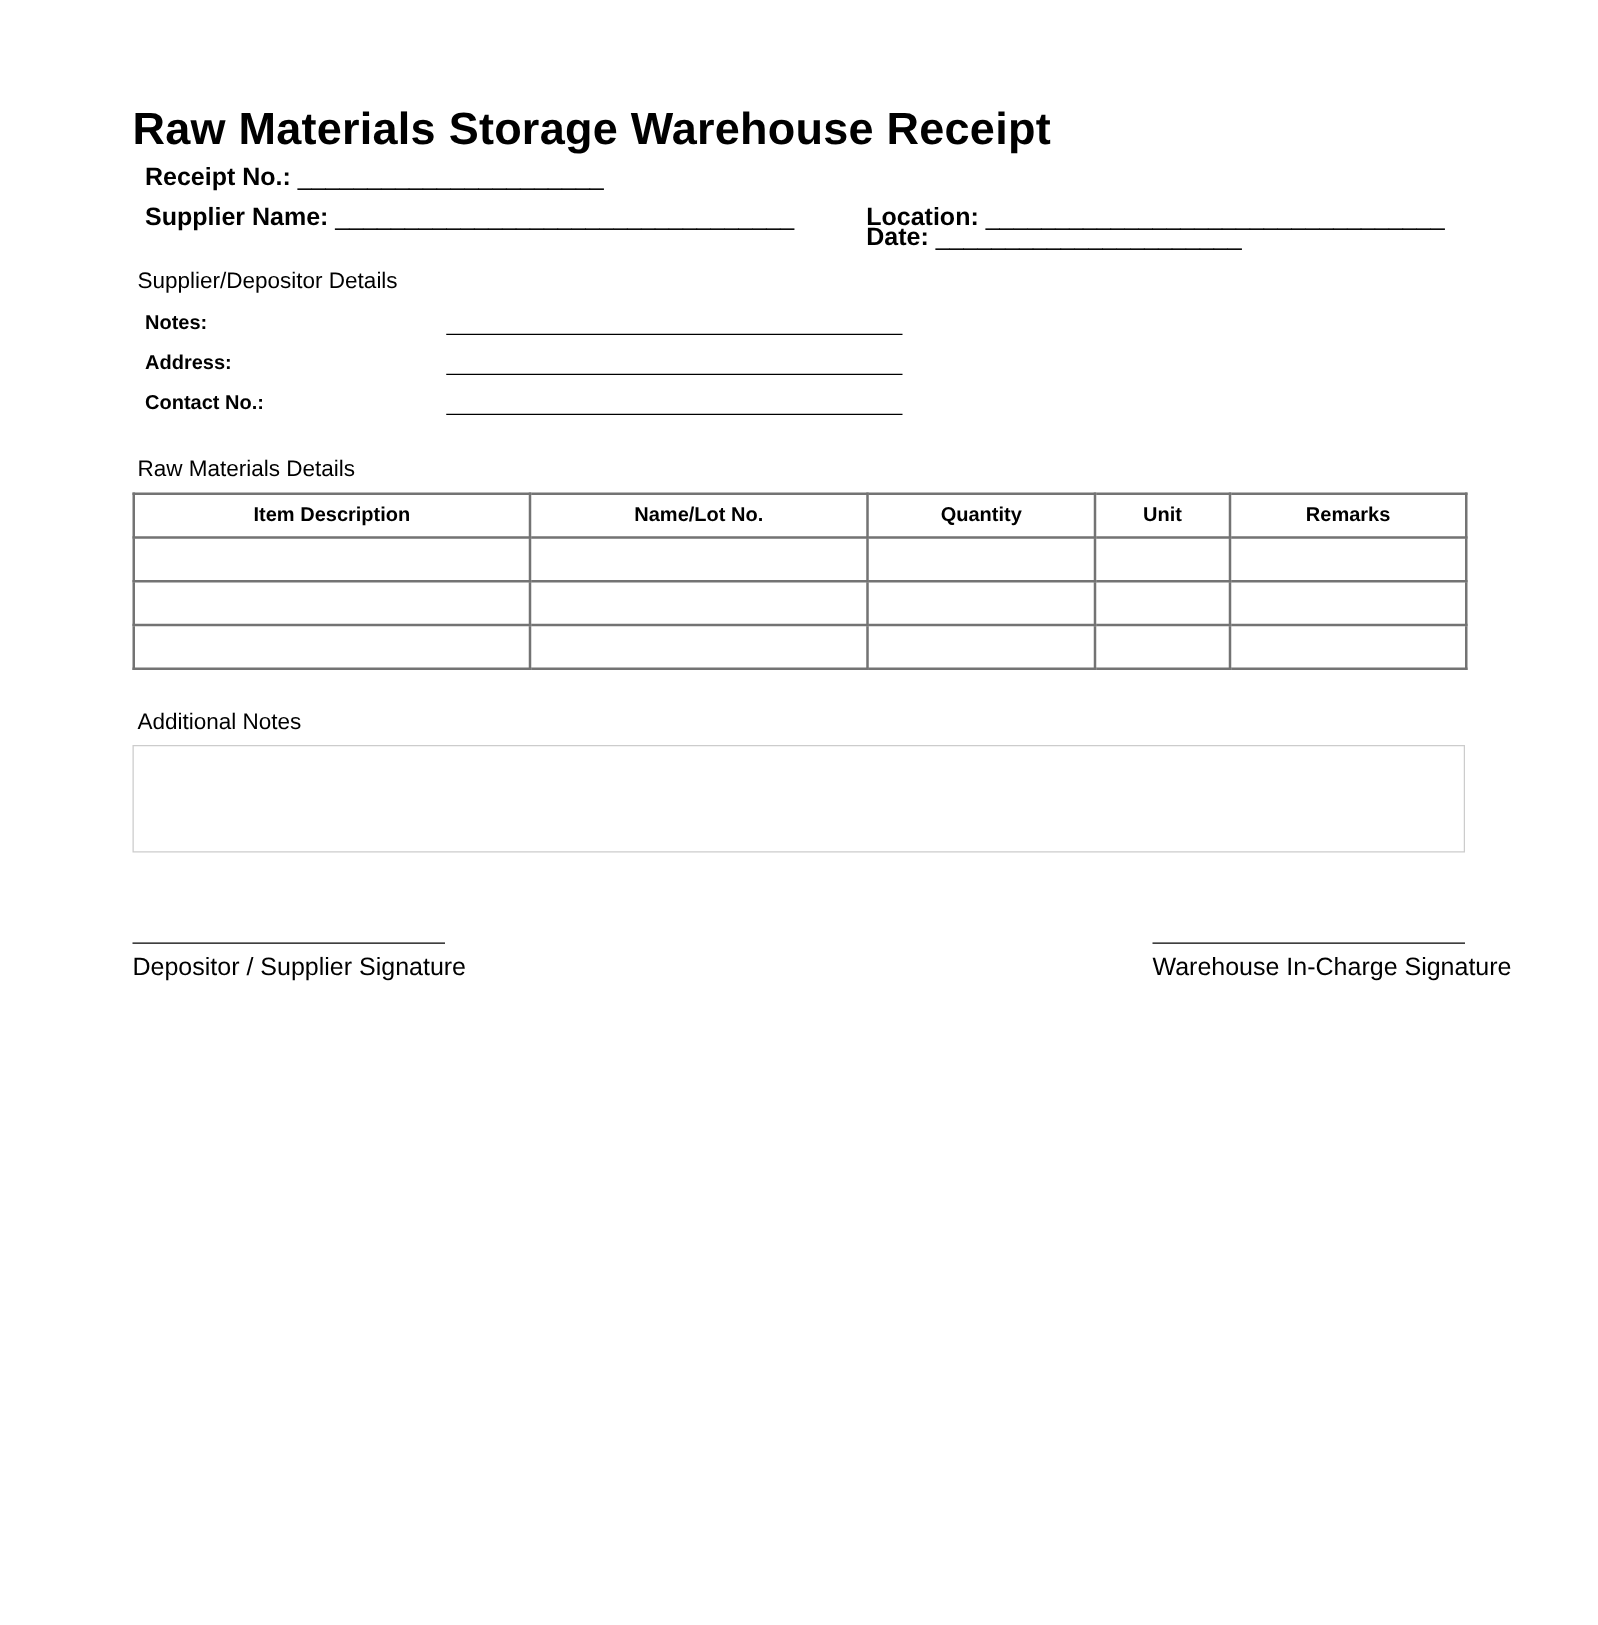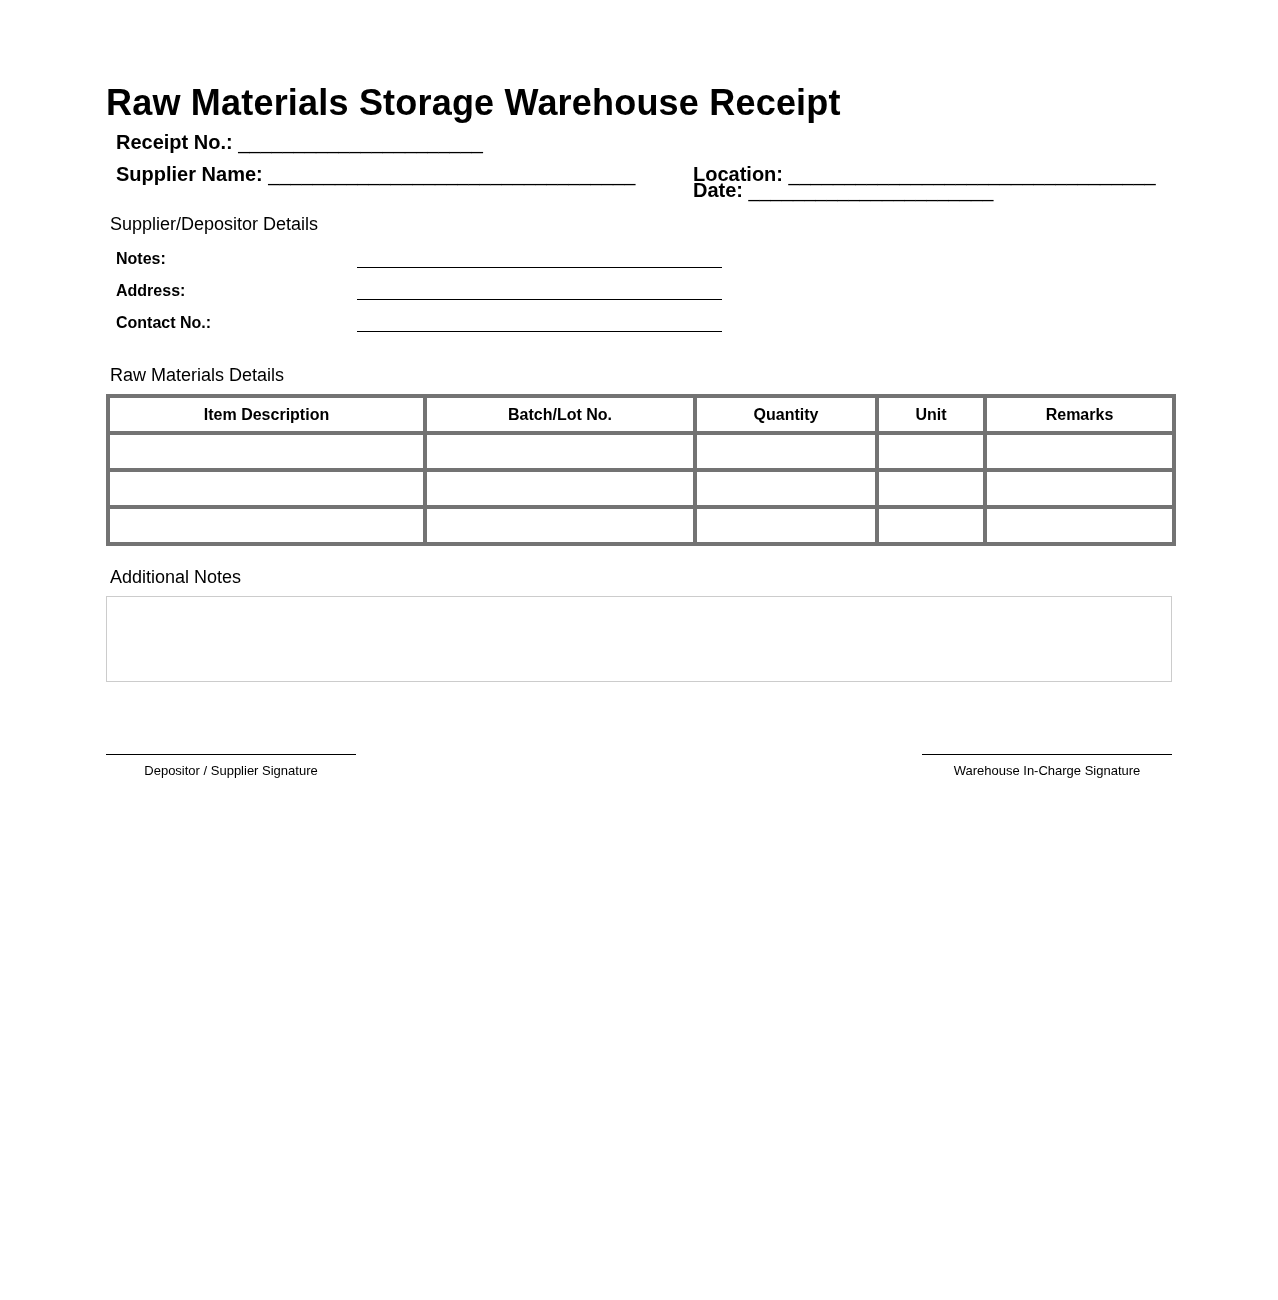--- a/index.html
+++ b/index.html
@@ -72,21 +72,21 @@
     table.materials {
       position: absolute;
       left: 0;
       top: 394px;
       width: 1066px;
       border-collapse: collapse;
       table-layout: fixed;
     }
     table.materials th,
     table.materials td {
-      border: 4px solid #737373;
+      border: 2px solid #737373;
       height: 33px;
       padding: 0;
     }
     table.materials th {
       font-size: 16px;
       font-weight: bold;
       text-align: center;
     }
     .notes-box {
       position: absolute;
@@ -101,21 +101,21 @@
       top: 754px;
       width: 250px;
       text-align: center;
     }
     .sig .sig-line {
       border-top: 1px solid #000;
       height: 0;
     }
     .sig .sig-label {
       margin-top: 8px;
-      font-size: 13px;
+      font-size: 20px;
       white-space: nowrap;
     }
   </style>
 </head>
 <body>
 
 <div class="page">
 
   <h1 class="title">Raw Materials Storage Warehouse Receipt</h1>
 
@@ -157,21 +157,21 @@
     <colgroup>
       <col style="width:317px">
       <col style="width:270px">
       <col style="width:182px">
       <col style="width:108px">
       <col style="width:189px">
     </colgroup>
     <thead>
       <tr>
         <th>Item Description</th>
-        <th>Batch/Lot No.</th>
+        <th>Name/Lot No.</th>
         <th>Quantity</th>
         <th>Unit</th>
         <th>Remarks</th>
       </tr>
     </thead>
     <tbody>
       <tr>
         <td></td>
         <td></td>
         <td></td>

